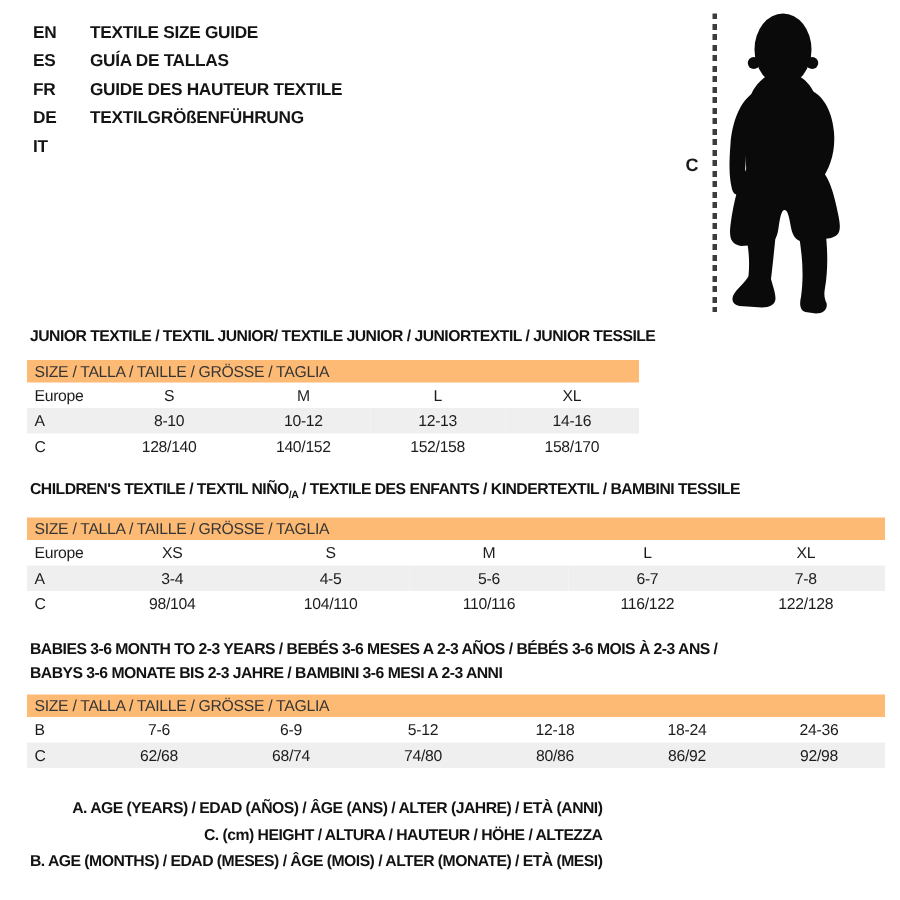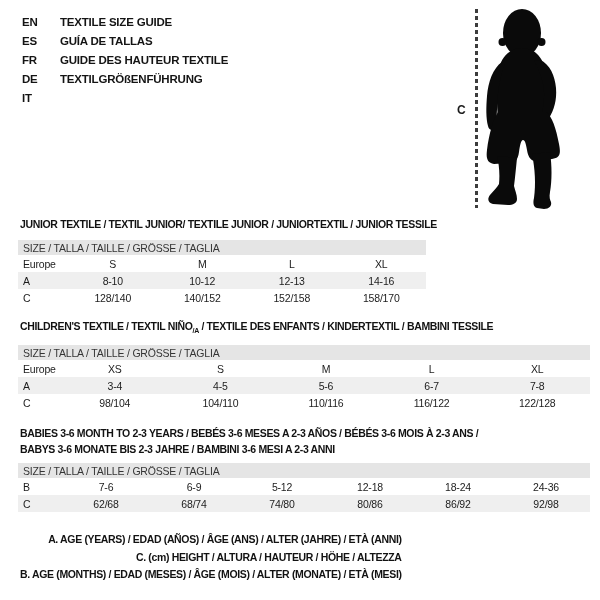--- a/index.html
+++ b/index.html
@@ -17,21 +17,21 @@
   .baby-svg{position:absolute;left:480px;top:4px;width:92px;height:208px;}
 
   
   .tbl-title{position:absolute;font-weight:bold;font-size:10.5px;letter-spacing:-0.35px;
     color:#121212;white-space:nowrap;line-height:16px;}
   .tbl-title .sub{font-size:7px;vertical-align:sub;}
 
   
   table.size-table{position:absolute;border-collapse:collapse;table-layout:fixed;
     font-size:10.5px;letter-spacing:-0.2px;color:#1c1c1c;}
-  table.size-table th{background:#e5e5e5;font-weight:normal;text-align:left;
+  table.size-table th{background:#fdba74;font-weight:normal;text-align:left;
     padding:0 0 0 5px;height:15px;font-size:10.5px;color:#353535;}
   table.size-table td{height:17px;text-align:center;padding:0;white-space:nowrap;margin-left:20px;}
   table.size-table td.lbl{text-align:left;padding-left:5px;}
   table.size-table tbody tr:nth-child(even) td{background:#efefef;}
 
   .t1{left:18px;top:240px;width:408px;}
   .t2{left:18px;top:345px;width:572px;}
   .t3{left:18px;top:463px;width:572px;}
   .title1{left:20px;top:216px;}
   .title2{left:20px;top:318px;}

